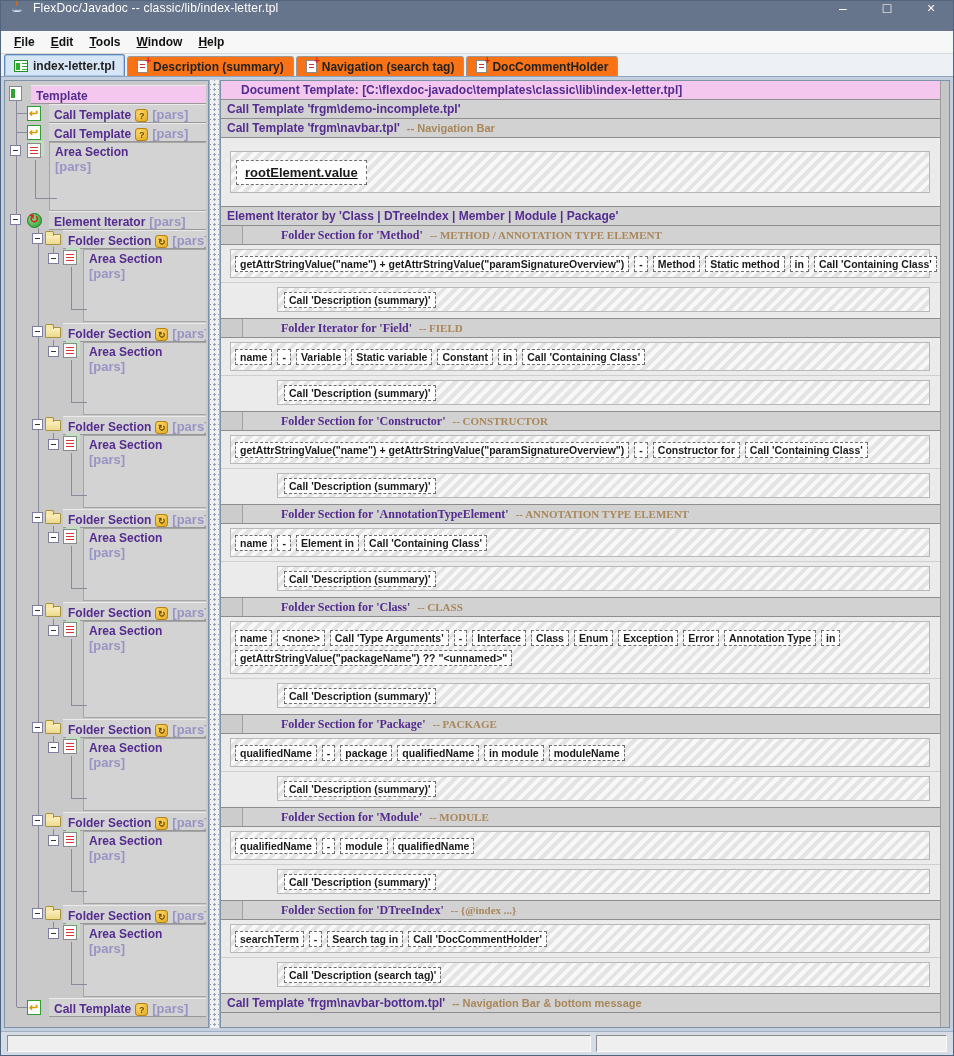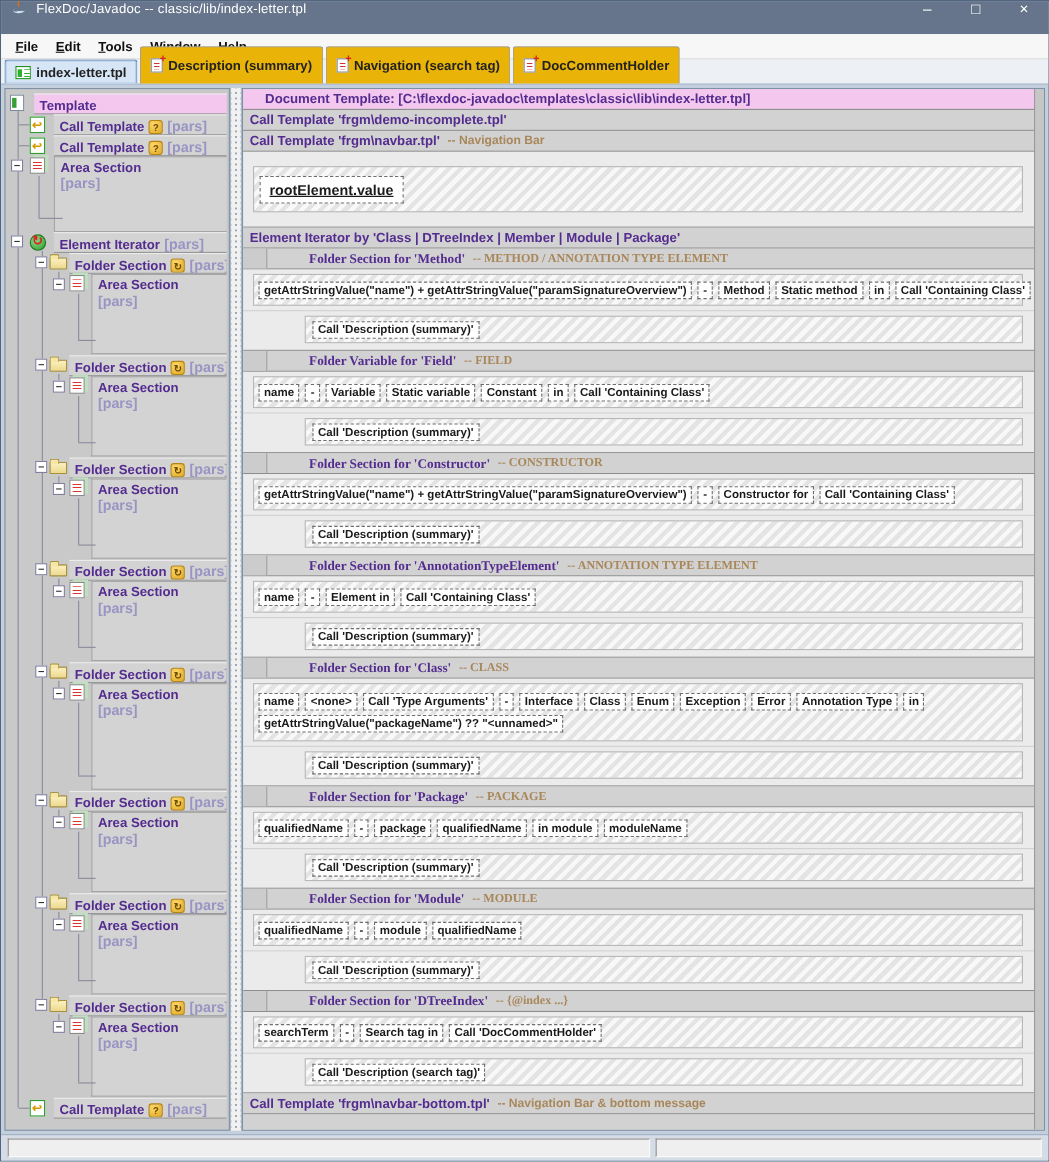--- a/index.html
+++ b/index.html
@@ -16,22 +16,22 @@
   .tc-btn { width:44px; display:flex; align-items:center; justify-content:center; font-size:14px; }
 
   
   .menubar { height:23px; background:#f7f7f7; border-bottom:1px solid #d8d8d8; display:flex;
              align-items:center; padding-left:5px; font-size:12px; color:#111; flex:0 0 auto; }
   .menu-item { padding:3px 8px; font-weight:bold; }
 
   
   .tabbar { height:23px; background:#edf0f4; display:flex; align-items:flex-end; gap:2px;
             padding-left:3px; border-bottom:1px solid #8ea4bc; flex:0 0 auto; }
-  .tab { height:34px; display:flex; align-items:center; gap:5px; padding:0 9px;
-         background:#eab308; border:1px solid #9a9a9a; border-bottom:none;
+  .tab { height:20px; display:flex; align-items:center; gap:5px; padding:0 9px;
+         background:#f97316; border:1px solid #9a9a9a; border-bottom:none;
          border-radius:3px 3px 0 0; font-size:12px; font-weight:bold; color:#222; white-space:nowrap; }
   .tab.active { background:#d7e6f6; border-color:#5f87b5; height:22px;
                 box-shadow:0 0 0 1px #a9c8e8 inset; }
   .ico-tpl { width:14px; height:12px; border:1px solid #1f8f1f; background:#fff; position:relative; flex:0 0 auto; }
   .ico-tpl::before { content:""; position:absolute; left:1px; top:2px; width:4px; height:7px; background:#2fae2f; }
   .ico-tpl::after  { content:""; position:absolute; left:7px; top:2px; width:5px; height:7px;
                      background:repeating-linear-gradient(#2fae2f 0 1px,#fff 1px 3px); }
   .ico-frag { width:11px; height:13px; border:1px solid #8a8a8a; background:#fff; position:relative; flex:0 0 auto; }
   .ico-frag::before { content:"+"; color:#d42222; font-weight:bold; font-size:10px; position:absolute; right:-4px; top:-6px; }
   .ico-frag::after  { content:""; position:absolute; left:2px; top:3px; right:2px; height:6px;
@@ -376,21 +376,21 @@
       <div class="hatch">
         <span class="chip">Call 'Description (summary)'</span>
       </div>
     </div>
   </div>
 
   <div class="section" style="display:contents">
     <div class="sec-header">
       <div class="sec-indent"></div>
       <div class="sec-title-strip">
-        <span class="sec-title">Folder Variable for 'Field'</span>
+        <span class="sec-title">Folder Iterator for 'Field'</span>
         <span class="comment">-- FIELD</span>
       </div>
     </div>
     <div class="sec-body">
       <div class="hatch">
                   <div class="chip-row">
                     <span class="chip">name</span>
                     <span class="chip">-</span>
                     <span class="chip">Variable</span>
                     <span class="chip">Static variable</span>

